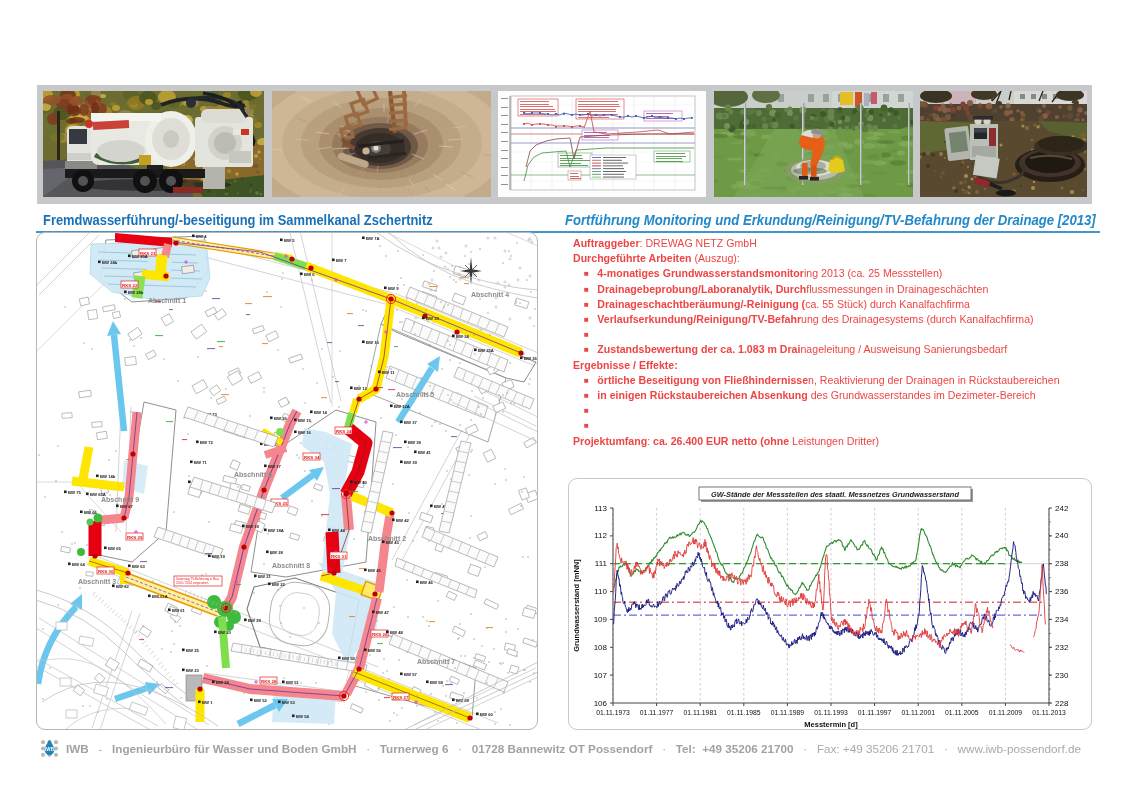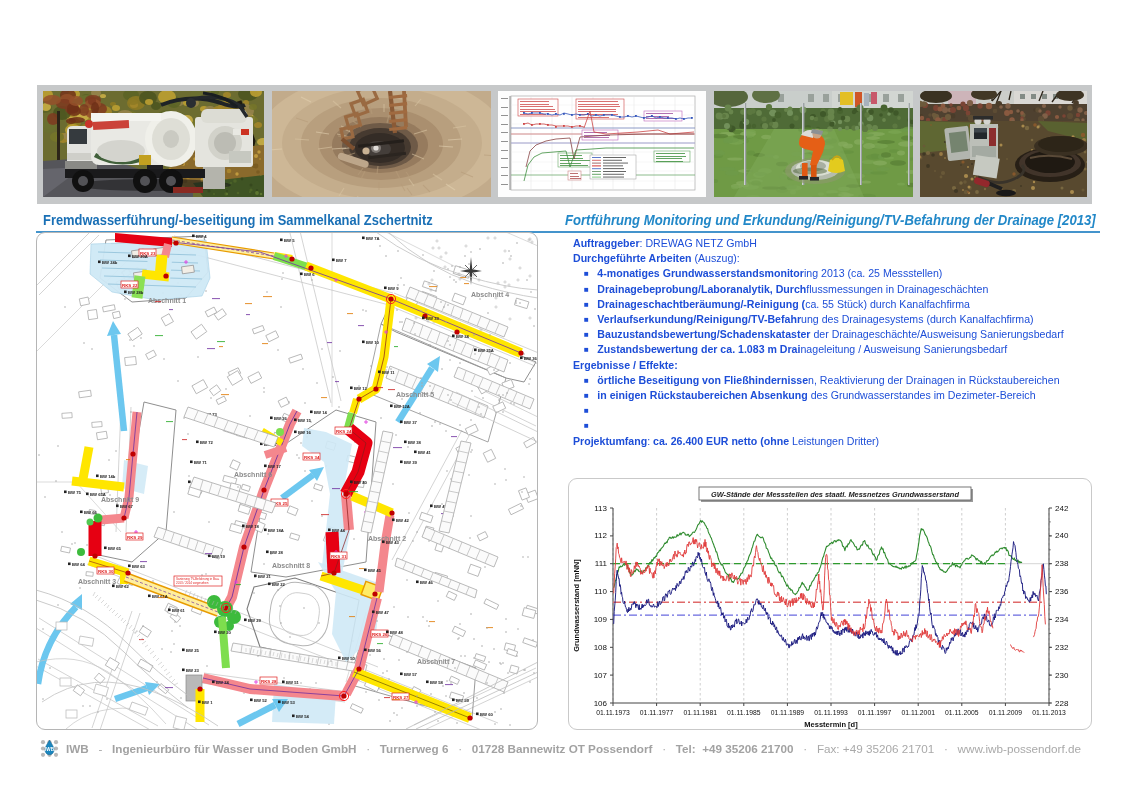--- a/index.html
+++ b/index.html
@@ -3,21 +3,21 @@
 <style>
 html,body{margin:0;padding:0;background:#fff;}
 body{width:1123px;height:793px;position:relative;font-family:"Liberation Sans",sans-serif;overflow:hidden;}
 .abs{position:absolute;}
 #strip{left:37px;top:85px;width:1055px;height:119px;background:#c6c8c9;}
 .ph{position:absolute;top:6px;height:106px;overflow:hidden;}
 #t1{left:43px;top:212px;font-size:14.6px;font-weight:bold;color:#1a70b6;transform:scaleX(0.885);transform-origin:0 0;white-space:nowrap;}
 #t2{right:27px;top:212px;font-size:14.6px;font-weight:bold;font-style:italic;color:#2288c8;transform:scaleX(0.9);transform-origin:100% 0;white-space:nowrap;}
 #hr{left:36px;top:231px;width:1064px;height:2.2px;background:#4494cc;}
 #map{left:36px;top:232px;width:500px;height:496px;border:1px solid #b5b5b5;border-radius:9px;overflow:hidden;background:#fff;}
-#rtext{left:573px;top:236px;width:536px;color:#1d4ed8;}
+#rtext{left:573px;top:236px;width:536px;color:#ef4444;}
 .h{font-size:10.6px;line-height:15.2px;margin-top:0;}
 #rtext .h:first-child{margin-top:0;}
 .li{font-size:10.6px;line-height:15.2px;display:flex;}
 .sq{font-size:8px;margin:0 8.5px 0 11px;line-height:15.2px;}
 #chart{left:568px;top:478px;width:522px;height:250px;border:1px solid #c9c9c9;border-radius:9px;background:#fff;}
 #footer{left:40px;top:739px;width:1070px;color:#a9a9a9;font-size:11.7px;}
 #footer .txt{position:absolute;left:26px;top:3px;white-space:nowrap;}
 #footer b{color:#a2a2a2;}
 </style></head>
 <body>
@@ -2062,21 +2062,20 @@
     <div class="li">
       <span class="sq">■</span>
       <span><b>Drainageschachtberäumung/-Reinigung (</b>ca. 55 Stück) durch Kanalfachfirma</span>
     </div>
     <div class="li">
       <span class="sq">■</span>
       <span><b>Verlaufserkundung/Reinigung/TV-Befahr</b>ung des Drainagesystems (durch Kanalfachfirma)</span>
     </div>
     <div class="li">
       <span class="sq">■</span>
-      <span><b>Bauzustandsbewertung/Schadenskataster</b> der Drainageschächte/Ausweisung Sanierungsbedarf</span>
     </div>
     <div class="li">
       <span class="sq">■</span>
       <span><b>Zustandsbewertung der ca. 1.083 m Drai</b>nageleitung / Ausweisung Sanierungsbedarf</span>
     </div>
     <div class="h"><b>Ergebnisse / Effekte:</b></div>
     <div class="li">
       <span class="sq">■</span>
       <span><b>örtliche Beseitigung von Fließhindernisse</b>n, Reaktivierung der Drainagen in Rückstaubereichen</span>
     </div>

